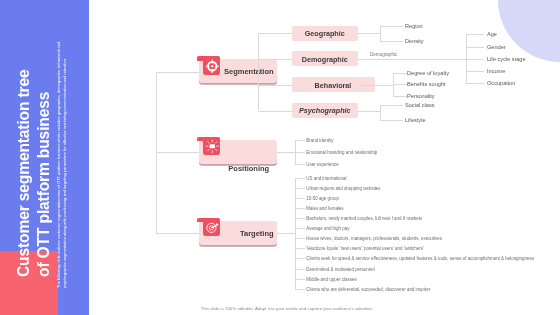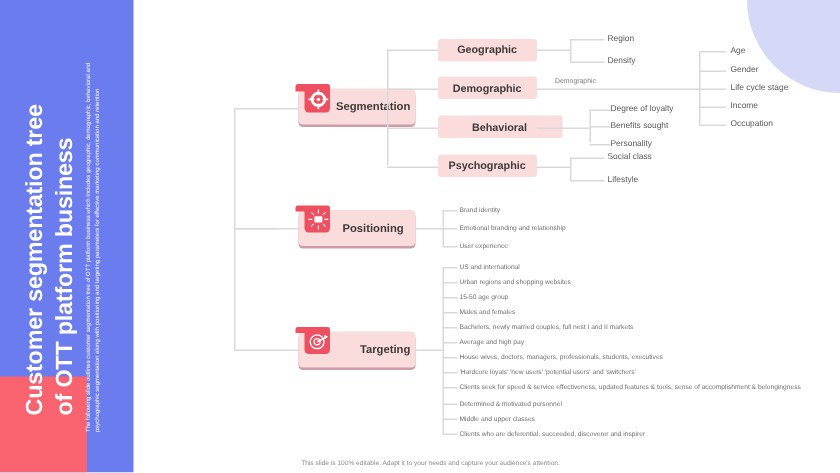--- a/index.html
+++ b/index.html
@@ -82,21 +82,21 @@
 
   <div class="node" style="left:199px;top:139.5px;width:78px;">
     <div class="badge" style="left:4.2px;top:-1.5px;">
       <svg viewBox="0 0 24 24">
         <rect x="7.6" y="8.6" width="8.8" height="6.8" rx="1.2" fill="#fff"></rect>
         <path d="M12 1.4 V4.9 M12 19.1 V22.6 M1.4 12 H4.9 M19.1 12 H22.6
                  M4.5 4.5 L6.9 6.9 M17.1 17.1 L19.5 19.5
                  M19.5 4.5 L17.1 6.9 M6.9 17.1 L4.5 19.5" stroke="#fff" stroke-width="1.15" fill="none" stroke-linecap="round"></path>
       </svg>
     </div>
-    <div class="nlabel" style="left:21.5px;">Positioning</div>
+    <div class="nlabel" style="left:21.5px;margin-top:16px;">Positioning</div>
   </div>
 
   <div class="node" style="left:199px;top:220.5px;width:78px;">
     <div class="badge" style="left:4.2px;top:-1.5px;">
       <svg viewBox="0 0 24 24">
         <circle cx="10.6" cy="13" r="7.6" fill="none" stroke="#fff" stroke-width="1.5"></circle>
         <circle cx="10.6" cy="13" r="3.4" fill="none" stroke="#fff" stroke-width="1.3"></circle>
         <path d="M10.6 13 L21.6 7.4" stroke="#fff" stroke-width="1.9" fill="none"></path>
         <path d="M18.4 5.2 L22.6 7.2 L19.2 10 Z" fill="#fff"></path>
       </svg>
@@ -112,21 +112,21 @@
 
   <div class="sbox" style="left:291.5px;top:25.6px;width:66.5px;">
       <span>Geographic</span>
     </div>
   <div class="sbox" style="left:291.5px;top:51px;width:66.5px;">
       <span>Demographic</span>
     </div>
   <div class="sbox" style="left:291.5px;top:76.9px;width:83px;">
       <span>Behavioral</span>
     </div>
-  <div class="sbox" style="left:291.5px;top:102.8px;width:66.5px;">
+  <div class="sbox" style="left:291.5px;top:102.8px;width:66.5px;font-style:italic;">
       <span>Psychographic</span>
     </div>
 
   <div class="ln lnh" style="left:358px;top:33.3px;width:21.5px;"></div>
   <div class="ln lnv" style="left:379.5px;top:26px;height:14.5px;"></div>
   <div class="ln lnh" style="left:379.5px;top:26px;width:23px;"></div>
   <div class="ln lnh" style="left:379.5px;top:40.5px;width:23px;"></div>
   <div class="leaf" style="left:405px;top:26px;">Region</div>
   <div class="leaf" style="left:405px;top:40.5px;">Density</div>
 

